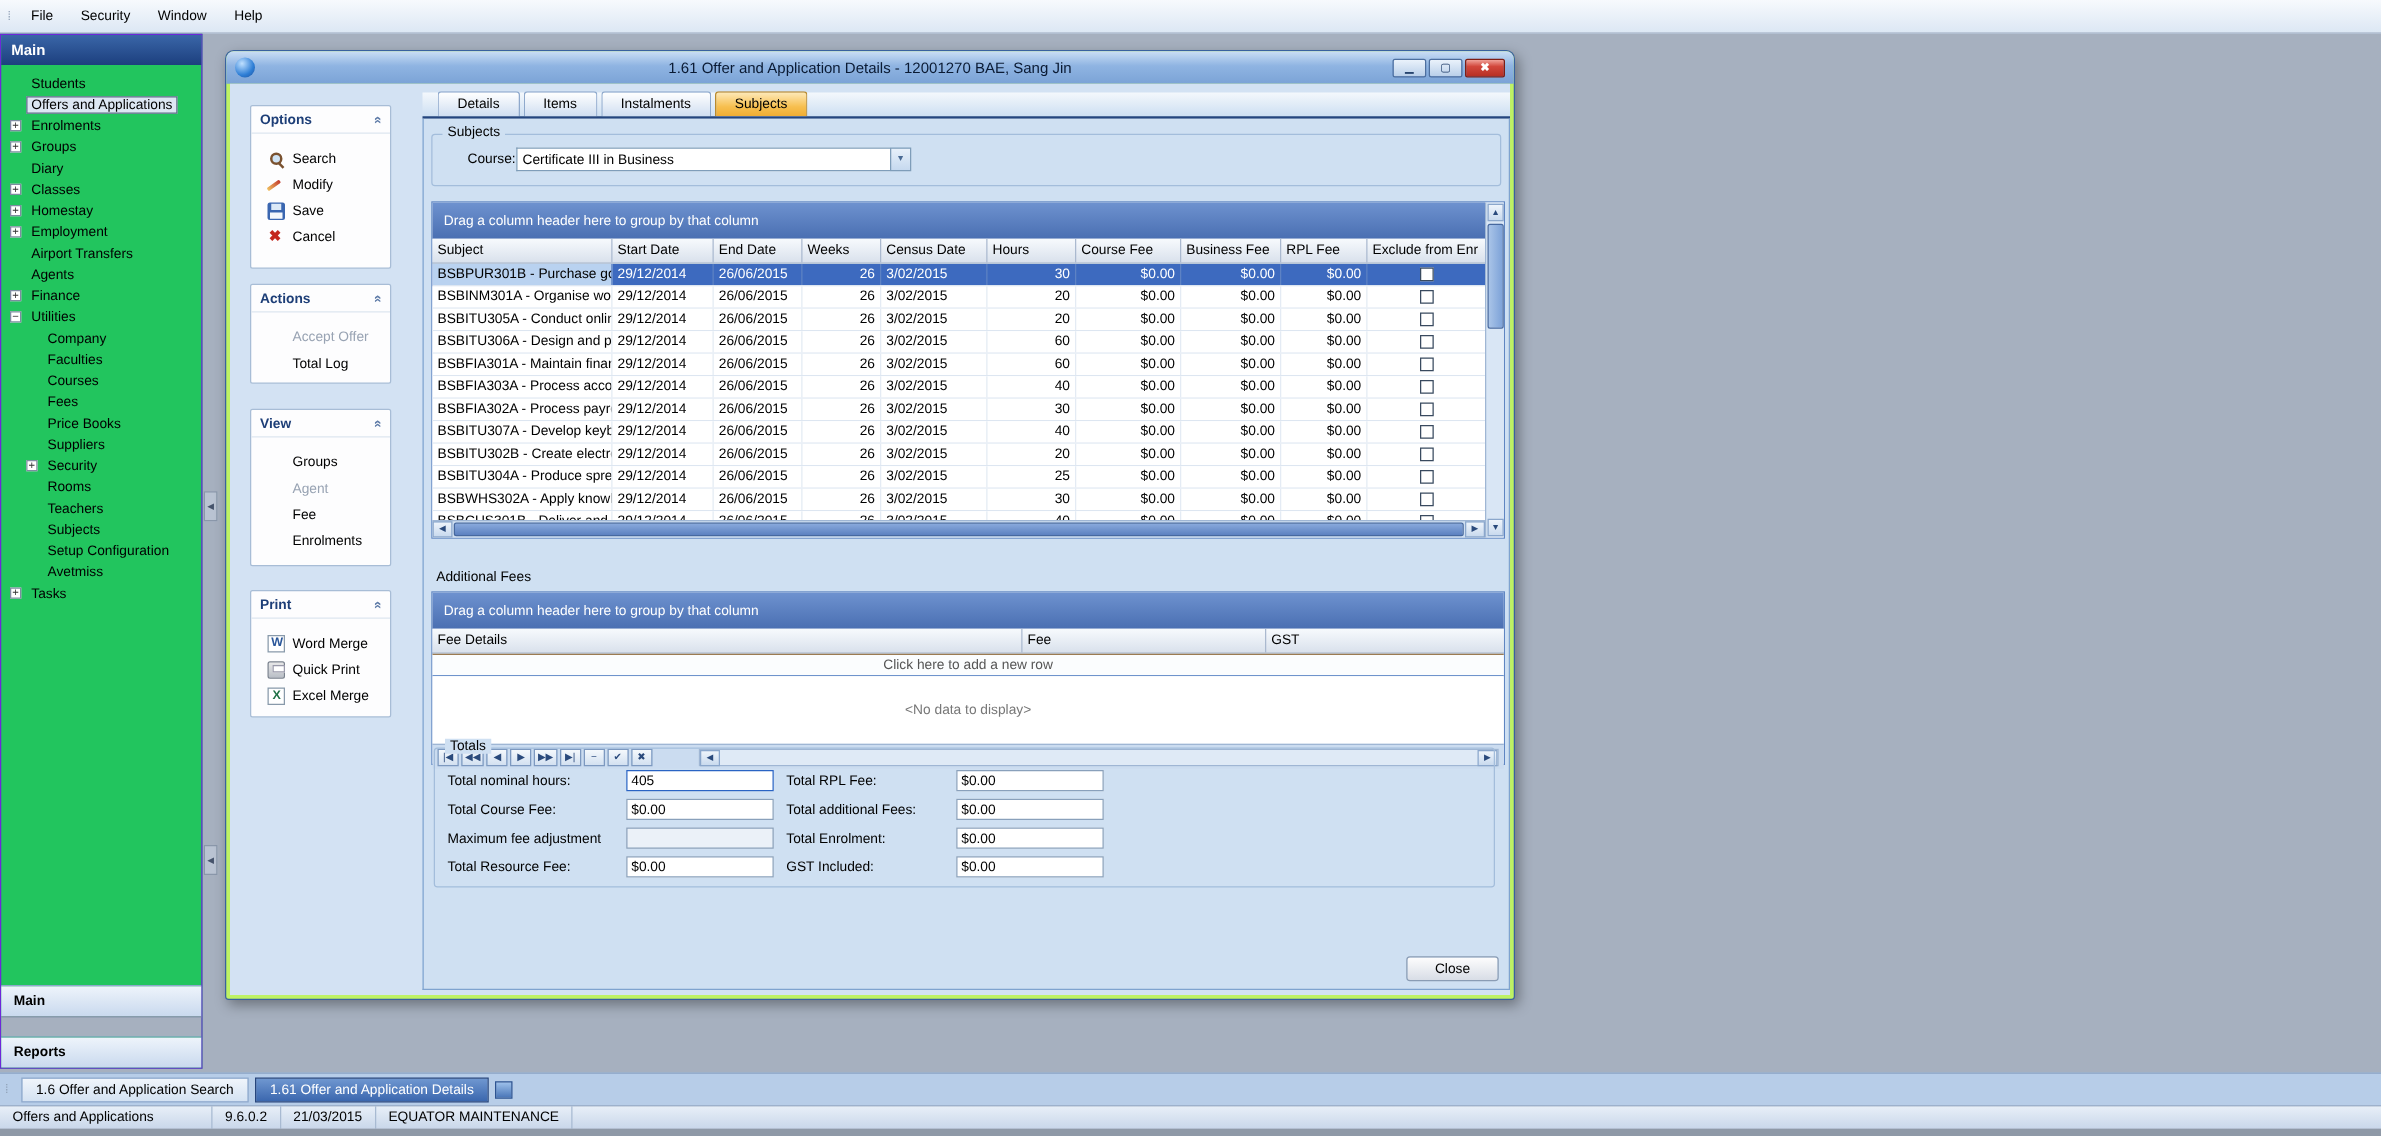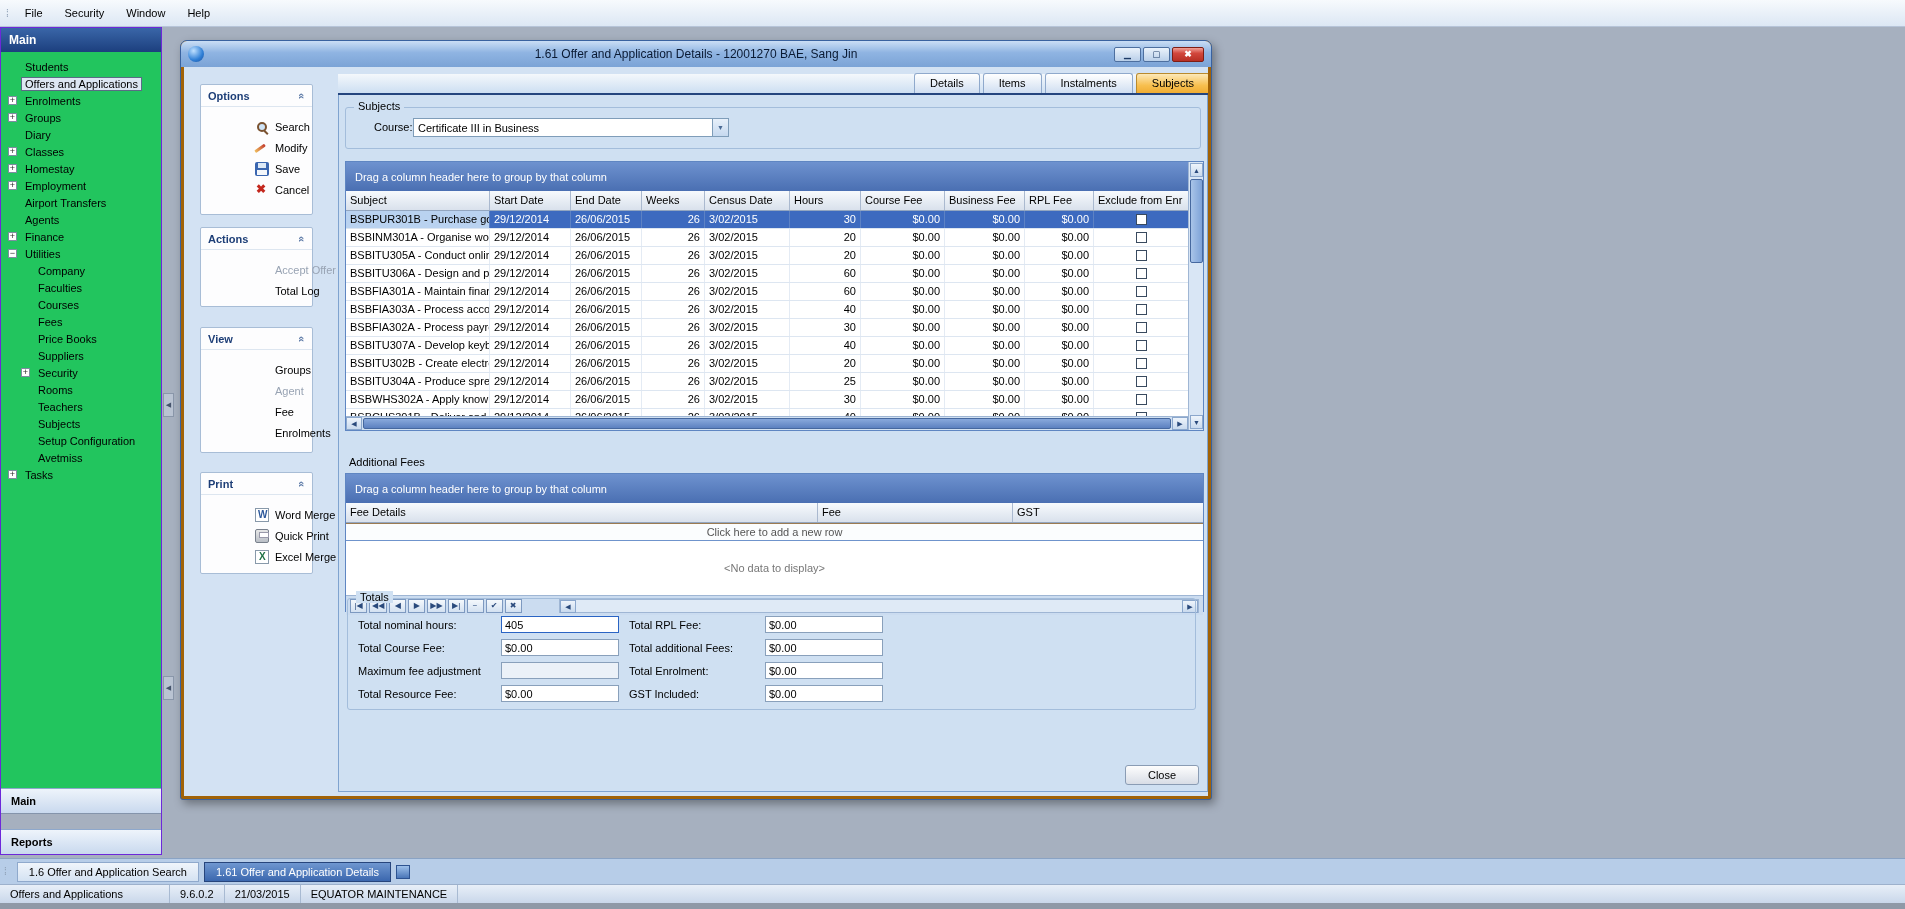--- a/index.html
+++ b/index.html
@@ -31,21 +31,21 @@
             background:linear-gradient(#eef4fb,#c9d9ee);display:flex;align-items:center;
             padding-left:10px;font-weight:bold;}
   .side-gap{height:16px;flex:none;background:#a6b0bf;border-top:1px solid #8494ab;}
 
   
   .collapse-tab{position:absolute;width:11px;height:24px;background:#b9c3d2;border:1px solid #8a97aa;
                 display:flex;align-items:center;justify-content:center;}
   .collapse-tab::before{content:"◀";font-size:7px;color:#45536b;}
 
   
-  .window{position:absolute;left:180px;top:40px;width:1032px;height:760px;background:#a16207;
+  .window{position:absolute;left:180px;top:40px;width:1032px;height:760px;background:#bef264;
           border:1px solid #39629f;border-radius:7px 7px 3px 3px;box-shadow:3px 4px 10px rgba(0,0,0,.35);}
   .titlebar{position:relative;height:26px;display:flex;align-items:center;padding:0 7px;
             background:linear-gradient(#cadef5,#8fb4e2 45%,#7ba3d6);border-radius:6px 6px 0 0;}
   .app-icon{width:16px;height:16px;border-radius:50%;flex:none;
             background:radial-gradient(circle at 35% 30%,#bfe0ff,#2f7fd6 60%,#1a4f9c);}
   .title-text{position:absolute;left:0;right:0;text-align:center;font-size:12px;color:#0a1a33;}
   .win-controls{margin-left:auto;display:flex;gap:2px;z-index:1;}
   .win-btn{width:27px;height:15px;border:1px solid #4d6f9f;border-radius:2px;text-align:center;
            background:linear-gradient(#eaf2fb,#b9cfe9);color:#1c3a66;font-size:9px;line-height:13px;}
   .win-btn.minb::before{content:"▁";}
@@ -55,21 +55,21 @@
   .win-btn.close::before{content:"✖";}
   .winbody{position:absolute;left:3px;right:3px;top:26px;bottom:3px;background:#d3e2f3;overflow:hidden;}
 
   
   .panel{position:absolute;left:16px;width:113px;background:#fdfdfe;border:1px solid #a8bdd6;border-radius:2px;}
   .panel-header{height:22px;display:flex;align-items:center;justify-content:space-between;
                 padding:0 7px;color:#1d3e77;font-weight:bold;border-bottom:1px solid #dde6f0;}
   .chevron-up{color:#5f7ca8;font-weight:bold;}
   .chevron-up::before{content:"«";display:inline-block;transform:rotate(90deg);}
   .panel-body{padding-top:9px;}
-  .panel-item{height:21px;display:flex;align-items:center;gap:6px;padding-left:13px;white-space:nowrap;margin-left:41px;}
+  .panel-item{height:21px;display:flex;align-items:center;gap:6px;padding-left:13px;white-space:nowrap;}
   .panel-item.noicon{padding-left:33px;}
   .panel-item.disabled{color:#98a3b3;}
 
   
   .icon{width:14px;height:14px;display:inline-block;position:relative;flex:none;}
   .search-icon::before{content:"";position:absolute;left:2px;top:2px;width:6px;height:6px;
                        border:2px solid #7a5230;border-radius:50%;background:#cfe3f5;}
   .search-icon::after{content:"";position:absolute;left:10px;top:10px;width:5px;height:2px;
                       background:#7a5230;transform:rotate(45deg);transform-origin:0 0;}
   .pencil-icon::before{content:"";position:absolute;left:1px;top:9px;width:12px;height:3px;
@@ -81,21 +81,21 @@
   .x-icon::before{content:"✖";position:absolute;left:1px;top:-1px;color:#c4281e;font-size:12px;font-weight:bold;}
   .word-doc-icon{background:#fff;border:1px solid #8899aa;}
   .word-doc-icon::before{content:"W";position:absolute;left:2px;top:0;font-size:10px;font-weight:bold;color:#2b579a;}
   .printer-icon{background:linear-gradient(#e8e8e8,#b9bec6);border:1px solid #78808c;border-radius:2px;}
   .printer-icon::before{content:"";position:absolute;left:3px;top:2px;width:8px;height:4px;background:#fff;border:1px solid #99a;}
   .excel-doc-icon{background:#fff;border:1px solid #8899aa;}
   .excel-doc-icon::before{content:"X";position:absolute;left:3px;top:0;font-size:10px;font-weight:bold;color:#1e7145;}
 
   
   .tabstrip{position:absolute;left:154px;top:7px;width:872px;height:21px;display:flex;align-items:flex-end;
-            gap:3px;padding-left:12px;background:linear-gradient(#f4f8fc,#cddff2);border-bottom:2px solid #24457e;justify-content:flex-end;}
+            gap:3px;padding-left:12px;background:linear-gradient(#f4f8fc,#cddff2);border-bottom:2px solid #24457e;}
   .tab{height:20px;padding:0 15px;line-height:19px;background:linear-gradient(#ffffff,#cfdef1);
        border:1px solid #8fa9cc;border-bottom:none;border-radius:3px 3px 0 0;}
   .tab.active{background:linear-gradient(#fde9b8,#f7bf4f 60%,#f0ad33);border-color:#b98a2e;}
 
   .tabpage{position:absolute;left:154px;top:28px;width:870px;bottom:4px;background:#cfe0f2;
            border:1px solid #7fa3cf;border-top:none;}
 
   .groupbox{position:absolute;border:1px solid #a3bddb;border-radius:3px;}
   .groupbox-label{position:absolute;top:-8px;left:8px;background:#cfe0f2;padding:0 4px;}
 

